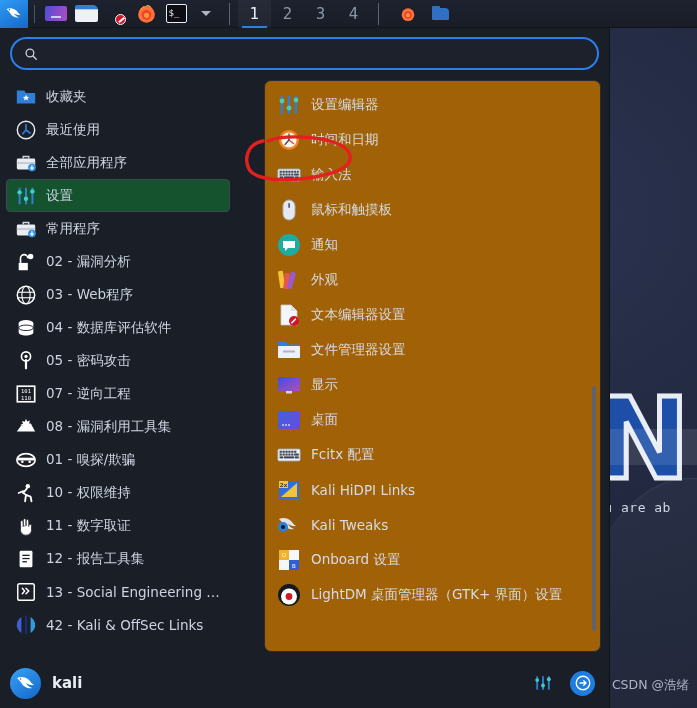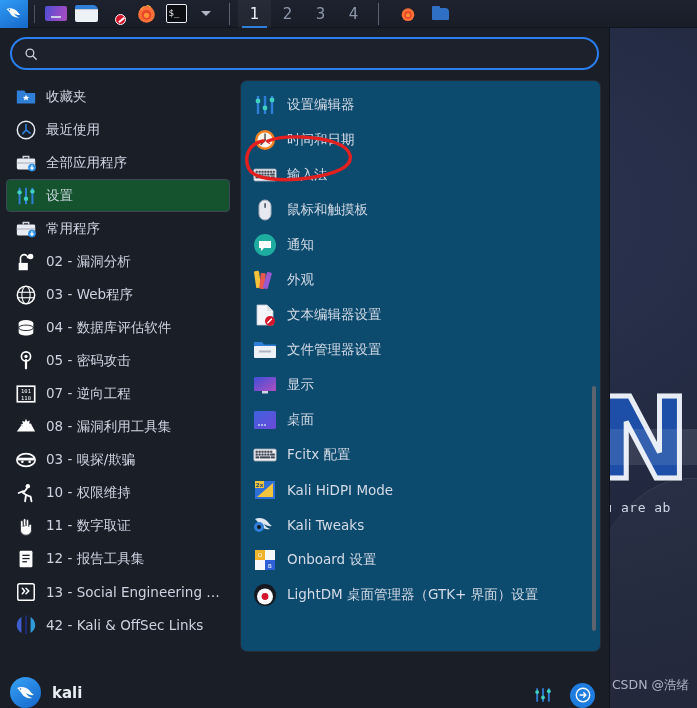--- a/index.html
+++ b/index.html
@@ -148,21 +148,21 @@
     background: #1d212b;
     display: flex; align-items: center; padding: 0 12px;
   }
   .search-ic { width:14px; height:14px; margin-right:8px; flex:0 0 auto; }
   .search-input {
     flex:1; background: transparent; border: none; outline: none;
     color: #e6eaf2; font-size: 13px; font-family:"DejaVu Sans", sans-serif;
   }
   .search-input::placeholder { color: #6d7687; }
 
-  .panes { flex: 1; display: flex; padding: 0 8px 0 0; min-height: 0; }
+  .panes { flex: 1; display: flex; padding: 0 8px 0 0; min-height: 0; gap: 24px; }
 
   
   .cats {
     width: 236px; padding: 4px 6px 0 6px;
     display: flex; flex-direction: column; gap: 0px;
     overflow: hidden;
   }
   .cat {
     height: 33px; display: flex; align-items: center; gap: 9px;
     padding: 0 8px; border-radius: 4px; border: 1px solid transparent;
@@ -170,21 +170,21 @@
   }
   .cat.selected {
     background: #14532d; border-color: #3d4556;
   }
   .cat .lbl { overflow: hidden; text-overflow: ellipsis; }
   .cat-ic { width: 22px; height: 22px; flex: 0 0 auto; display:block; }
 
   
   .apps-outer {
     flex: 1; margin: 4px 0 6px 4px;
-    background: #0c4a6e;
+    background: #a16207;
     border: 1px solid #262b36;
     border-radius: 7px;
     position: relative;
     overflow: hidden;
   }
   .apps {
     position: absolute; inset: 6px 10px 6px 6px;
     display: flex; flex-direction: column;
     overflow: hidden;
   }
@@ -194,21 +194,21 @@
     color: #d5dbe6; font-size: 13.5px; white-space: nowrap;
   }
   .app-ic { width: 24px; height: 24px; flex: 0 0 auto; display: block; }
   .scrollbar {
     position: absolute; right: 4px; top: 305px; width: 4px; height: 245px;
     background: #5d6470; border-radius: 2px;
   }
 
   
   .botbar {
-    height: 50px; display: flex; align-items: flex-end; justify-content: space-between;
+    height: 50px; display: flex; align-items: center; justify-content: space-between;
     padding: 0 14px 0 10px;
   }
   .user { display: flex; align-items: center; gap: 11px; }
   .avatar {
     width: 31px; height: 31px; border-radius: 50%;
     background: linear-gradient(145deg,#37a2f7,#1466c9);
     display:flex; align-items:center; justify-content:center;
   }
   .avatar svg { width: 24px; height: 24px; }
   .uname { color:#e9edf4; font-size: 15px; font-weight: bold; }
@@ -426,21 +426,21 @@
           <span class="lbl">08 - 漏洞利用工具集</span>
         </div>
 
         <div class="cat">
           <svg class="cat-ic" viewBox="0 0 24 24">
             <ellipse cx="12" cy="12" rx="10" ry="7" fill="none" stroke="#fff" stroke-width="1.8"></ellipse>
             <rect x="3" y="9.5" width="18" height="3" fill="#fff"></rect>
             <circle cx="8" cy="14" r="1.4" fill="#fff"></circle>
             <circle cx="16" cy="14" r="1.4" fill="#fff"></circle>
           </svg>
-          <span class="lbl">03 - 嗅探/欺骗</span>
+          <span class="lbl">01 - 嗅探/欺骗</span>
         </div>
 
         <div class="cat">
           <svg class="cat-ic" viewBox="0 0 24 24">
             <circle cx="14" cy="4.5" r="2.4" fill="#fff"></circle>
             <path d="M13 7l-4 5 3 2-1 7M12 14l5 2 1 5M9 10l-5 2" stroke="#fff" stroke-width="2" fill="none" stroke-linecap="round"></path>
           </svg>
           <span class="lbl">10 - 权限维持</span>
         </div>
 
@@ -633,21 +633,21 @@
             <span>Fcitx 配置</span>
           </div>
 
           <div class="app">
             <svg class="app-ic" viewBox="0 0 24 24">
               <rect x="2" y="3" width="20" height="18" fill="#2f6fd8"></rect>
               <path d="M4 19L20 5v14z" fill="#f2c43c"></path>
               <rect x="2" y="3" width="9" height="7" fill="#f2c43c"></rect>
               <text x="6.5" y="8.6" font-size="5.5" fill="#1d3f7a" text-anchor="middle" font-family="DejaVu Sans, sans-serif" font-weight="bold">2x</text>
             </svg>
-            <span>Kali HiDPI Mode</span>
+            <span>Kali HiDPI Links</span>
           </div>
 
           <div class="app">
             <svg class="app-ic" viewBox="0 0 24 24">
               <path d="M2 6c4-2 9-1 12 2 2 2 3 4 5 5-3 .5-6-.5-8-2 1 2 3 4 6 5-4 1-8-1-10-4-1-2-3-4-5-6z" fill="#dfe5ef"></path>
               <circle cx="6" cy="14" r="5" fill="#2f7ed8"></circle>
               <circle cx="6" cy="14" r="2" fill="#15191f"></circle>
             </svg>
             <span>Kali Tweaks</span>
           </div>

